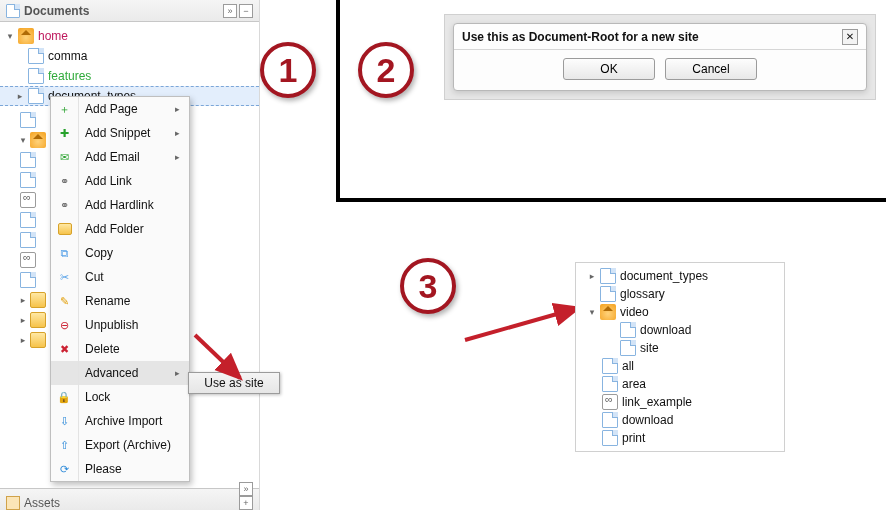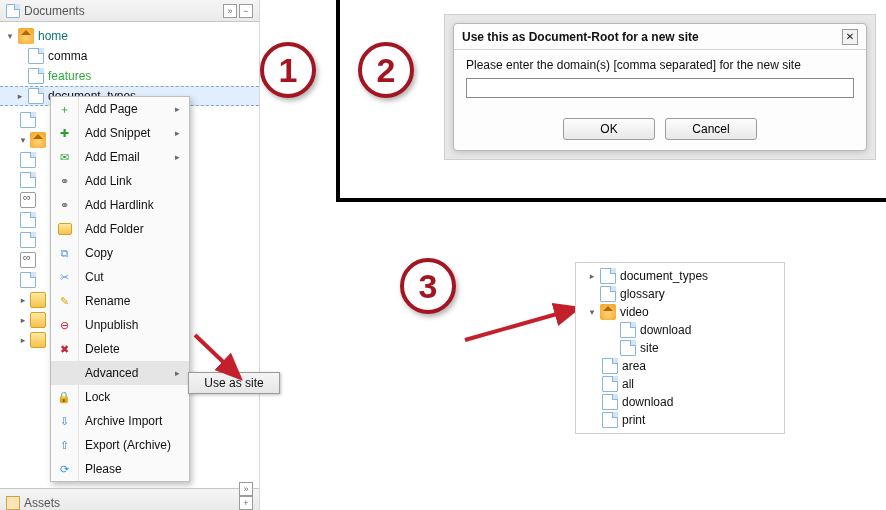--- a/index.html
+++ b/index.html
@@ -2,30 +2,30 @@
 <html><head>
 <meta charset="utf-8">
 <style>
   html,body{margin:0;padding:0;font-family:Arial,Helvetica,sans-serif;font-size:12px;color:#111;background:#fff}
   *{box-sizing:border-box}
   .stage{position:relative;width:886px;height:510px;background:#fff;overflow:hidden}
 
   
   .left{position:absolute;left:0;top:0;width:260px;height:510px;border-right:1px solid #d9d9d9;background:#fff}
   .panel-head{height:22px;background:linear-gradient(#f5f5f5,#eaeaea);border-bottom:1px solid #c7c7c7;display:flex;align-items:center;padding:0 6px}
-  .panel-head .title{flex:1;font-weight:normal;color:#555}
+  .panel-head .title{flex:1;font-weight:bold;color:#555}
   .panel-head .ph-icons{display:flex;gap:2px}
   .sq{width:14px;height:14px;border:1px solid #9b9b9b;background:#fff;display:flex;align-items:center;justify-content:center;font-size:9px;color:#666;cursor:pointer}
   .tree{padding:4px 0 0 0}
   .row{height:20px;display:flex;align-items:center;padding-left:4px;white-space:nowrap}
   .row .tog{width:12px;text-align:center;color:#666;font-size:9px;cursor:pointer}
   .row .ic{width:16px;height:16px;margin:0 2px}
   .row .lbl{padding-left:2px;cursor:pointer}
   .row.sel{background:#e3eefc;border-top:1px dashed #7ba6d8;border-bottom:1px dashed #7ba6d8}
-  .row.link .lbl{color:#0f766e}
+  .row.link .lbl{color:#be185d}
   .row.feat .lbl{color:#2faa3a}
   .indent1{padding-left:14px}
 
   
   .ic-doc{background:#fff;border:1px solid #88b4e0;border-radius:1px;position:relative}
   .ic-doc:after{content:"";position:absolute;right:-1px;top:-1px;width:5px;height:5px;background:#d3e4f7;border-left:1px solid #88b4e0;border-bottom:1px solid #88b4e0}
   .ic-home{background:radial-gradient(circle at 50% 60%,#ffd27a,#f4a11e);border-radius:2px;position:relative}
   .ic-home:after{content:"";position:absolute;left:3px;top:2px;width:0;height:0;border-left:5px solid transparent;border-right:5px solid transparent;border-bottom:5px solid #b06b06}
   .ic-folder{background:linear-gradient(#ffe8a3,#f6c34b);border:1px solid #d7a22a;border-radius:2px}
   .ic-link{background:#fff;border:1px solid #9b9b9b;border-radius:2px;position:relative}
@@ -303,24 +303,20 @@
 
 <div class="vline"></div>
 <div class="hline"></div>
 
 <div class="dlg-wrap">
   <div class="dlg">
     <div class="dlg-tb">
       <span class="t">Use this as Document-Root for a new site</span>
       <span class="dlg-close">✕</span>
     </div>
-    <div class="dlg-body">
-      <div class="prompt">Please enter the domain(s) [comma separated] for the new site</div>
-      <input type="text" value="" style="">
-    </div>
     <div class="dlg-btns">
       <button>OK</button>
       <button>Cancel</button>
     </div>
   </div>
 </div>
 
 <div class="arrow" style="left:460px;top:290px">
   <svg width="130" height="60">
         <defs>
@@ -351,25 +347,29 @@
   <div class="row i3">
         <span class="ic ic-doc"></span>
         <span class="lbl">download</span>
       </div>
   <div class="row i3">
         <span class="ic ic-doc"></span>
         <span class="lbl">site</span>
       </div>
   <div class="row i2">
         <span class="ic ic-doc"></span>
+        <span class="lbl">all</span>
+      </div>
+  <div class="row i2">
+        <span class="ic ic-doc"></span>
         <span class="lbl">area</span>
       </div>
   <div class="row i2">
-        <span class="ic ic-doc"></span>
-        <span class="lbl">all</span>
+        <span class="ic ic-link"></span>
+        <span class="lbl">link_example</span>
       </div>
   <div class="row i2">
         <span class="ic ic-doc"></span>
         <span class="lbl">download</span>
       </div>
   <div class="row i2">
         <span class="ic ic-doc"></span>
         <span class="lbl">print</span>
       </div>
 </div>

